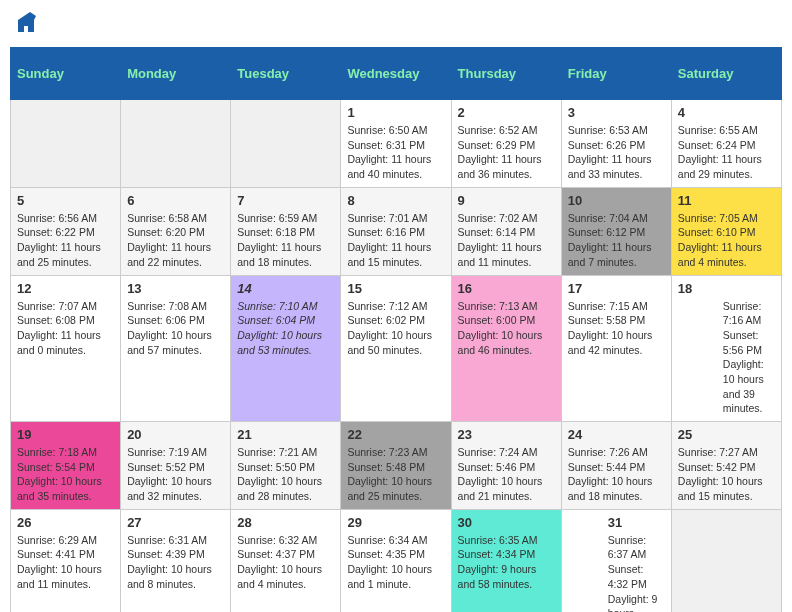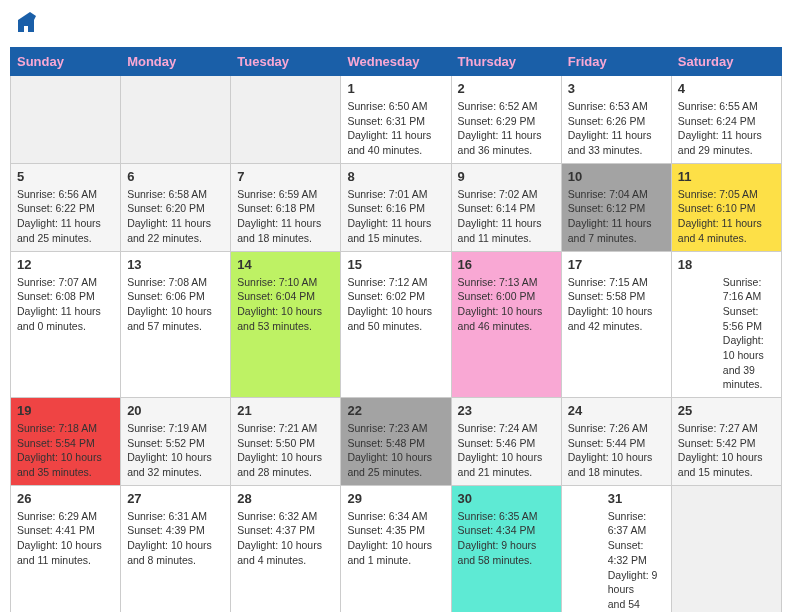--- a/index.html
+++ b/index.html
@@ -48,23 +48,23 @@
       font-size: 15px;
       color: #555;
     }
     .calendar {
       width: 100%;
       border-collapse: collapse;
       border: 1px solid #ccc;
     }
     .calendar th {
       background-color: #1a5fa8;
-      color: #f9a8d4;
+      color: #86efac;
       text-align: left;
-      padding: 6px 6px;
+      padding: 18px 6px;
       font-size: 13px;
       border: 1px solid #1a5fa8;
     }
     .calendar td {
       vertical-align: top;
       padding: 5px 6px;
       border: 1px solid #ccc;
       width: 110px;
       min-height: 80px;
       font-size: 11px;
@@ -217,21 +217,21 @@
 Daylight: 11 hours
 and 0 minutes.</div>
         </td>
         <td style="background: rgb(255, 255, 255);">
           <div class="day-number">13</div>
           <div class="day-info" style="white-space: pre-line;">Sunrise: 7:08 AM
 Sunset: 6:06 PM
 Daylight: 10 hours
 and 57 minutes.</div>
         </td>
-        <td style="background: #bef264;">
+        <td style="background: #c4b5fd; font-style: italic;">
           <div class="day-number">14</div>
           <div class="day-info" style="white-space: pre-line;">Sunrise: 7:10 AM
 Sunset: 6:04 PM
 Daylight: 10 hours
 and 53 minutes.</div>
         </td>
         <td style="background: rgb(255, 255, 255);">
           <div class="day-number">15</div>
           <div class="day-info" style="white-space: pre-line;">Sunrise: 7:12 AM
 Sunset: 6:02 PM
@@ -254,21 +254,21 @@
         </td>
         <td style="background: rgb(255, 255, 255);">
           <div class="day-number">18</div>
           <div class="day-info" style="white-space: pre-line; margin-left: 45px;">Sunrise: 7:16 AM
 Sunset: 5:56 PM
 Daylight: 10 hours
 and 39 minutes.</div>
         </td>
       </tr>
       <tr>
-        <td style="background: #ef4444;">
+        <td style="background: #ec4899;">
           <div class="day-number">19</div>
           <div class="day-info" style="white-space: pre-line;">Sunrise: 7:18 AM
 Sunset: 5:54 PM
 Daylight: 10 hours
 and 35 minutes.</div>
         </td>
         <td style="background: rgb(245, 245, 245);">
           <div class="day-number">20</div>
           <div class="day-info" style="white-space: pre-line;">Sunrise: 7:19 AM
 Sunset: 5:52 PM

